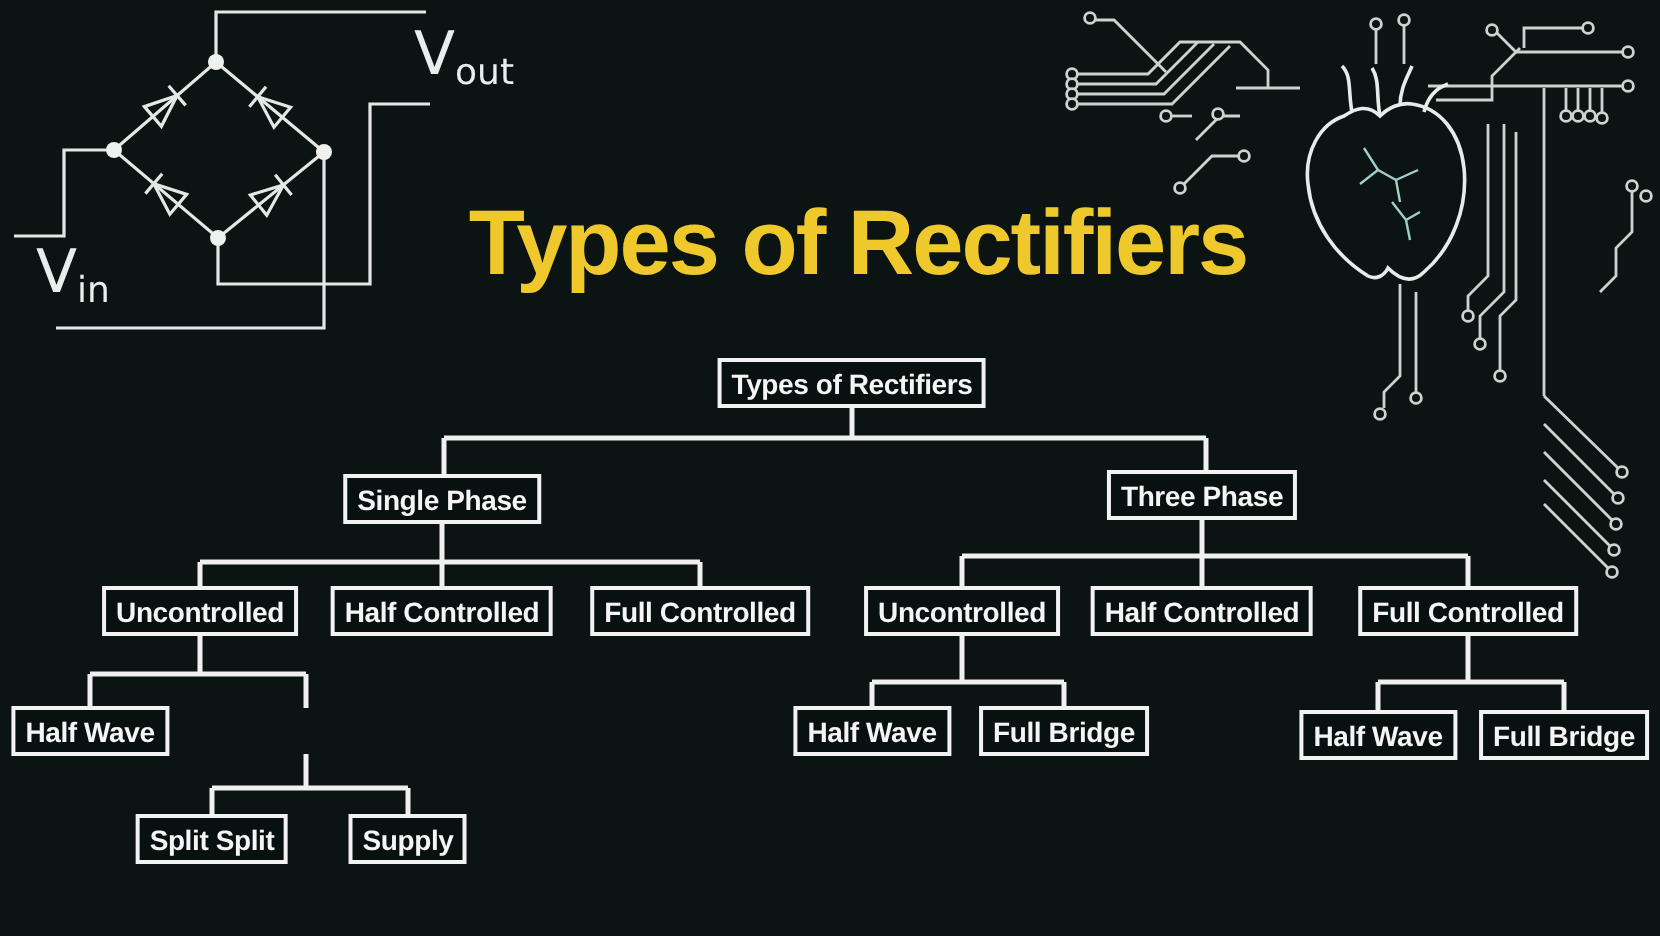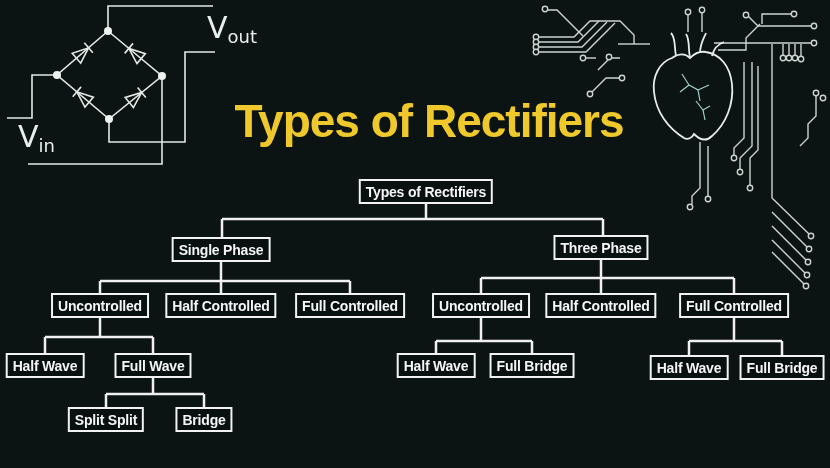--- a/index.html
+++ b/index.html
@@ -174,24 +174,23 @@
   <div class="node" style="left:426px;top:179px">Types of Rectifiers</div>
 
   <div class="node" style="left:601px;top:235px">Three Phase</div>
   <div class="node" style="left:221px;top:237px">Single Phase</div>
 
   <div class="node" style="left:100px;top:293px">Uncontrolled</div>
   <div class="node" style="left:221px;top:293px">Half Controlled</div>
   <div class="node" style="left:350px;top:293px">Full Controlled</div>
 
   <div class="node" style="left:45px;top:353px">Half Wave</div>
-  <div class="node" style="left:153px;top:353px">Full Wave</div>
 
   <div class="node" style="left:106px;top:407px">Split Split</div>
-  <div class="node" style="left:204px;top:407px">Bridge</div>
+  <div class="node" style="left:204px;top:407px">Supply</div>
 
   <div class="node" style="left:481px;top:293px">Uncontrolled</div>
   <div class="node" style="left:601px;top:293px">Half Controlled</div>
   <div class="node" style="left:734px;top:293px">Full Controlled</div>
 
   <div class="node" style="left:436px;top:353px">Half Wave</div>
   <div class="node" style="left:532px;top:353px">Full Bridge</div>
 
   <div class="node" style="left:689px;top:355px">Half Wave</div>
   <div class="node" style="left:782px;top:355px">Full Bridge</div>

